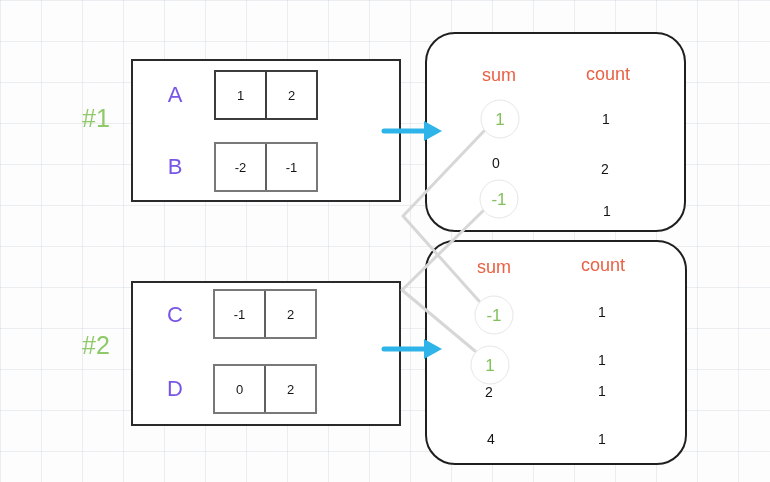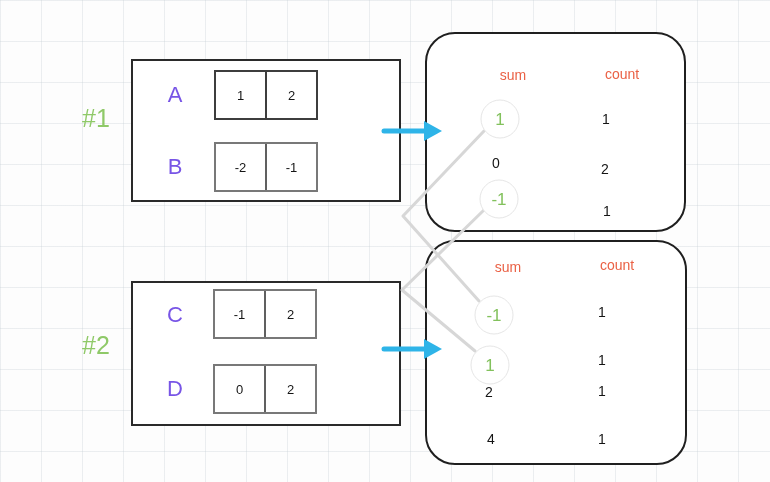--- a/index.html
+++ b/index.html
@@ -21,21 +21,21 @@
   .cells.dark{border:2px solid #3d3d3d;}
   .cells.gray{border:2px solid #787878;}
   .cell{width:49px;height:46px;display:flex;align-items:center;justify-content:center;font-size:13px;color:#151515;}
   .cells.dark .cell + .cell{border-left:2px solid #3d3d3d;}
   .cells.gray .cell + .cell{border-left:2px solid #606060;}
   .tag{position:absolute;transform:translate(-50%,-50%);color:#8fc968;font-size:25px;}
   
   .rbox{position:absolute;background:#fff;border:2px solid #1f1f1f;border-radius:30px;}
   .rbox1{left:425px;top:32px;width:257px;height:196px;}
   .rbox2{left:425px;top:240px;width:258px;height:221px;}
-  .hd{position:absolute;transform:translate(-50%,-50%);color:#ea6145;font-size:14px;z-index:3;margin-left:14px;}
+  .hd{position:absolute;transform:translate(-50%,-50%);color:#ea6145;font-size:18px;z-index:3;}
   .val{position:absolute;transform:translate(-50%,-50%);font-size:14px;color:#141414;z-index:3;}
   .circ{
     position:absolute;transform:translate(-50%,-50%);
     width:37px;height:37px;border:1.5px solid #e6e6e6;border-radius:50%;background:#fff;
     display:flex;align-items:center;justify-content:center;
     color:#82c15c;font-size:17px;z-index:3;
   }
   .overlay{position:absolute;left:0;top:0;z-index:2;pointer-events:none;}
 </style>
 </head>

